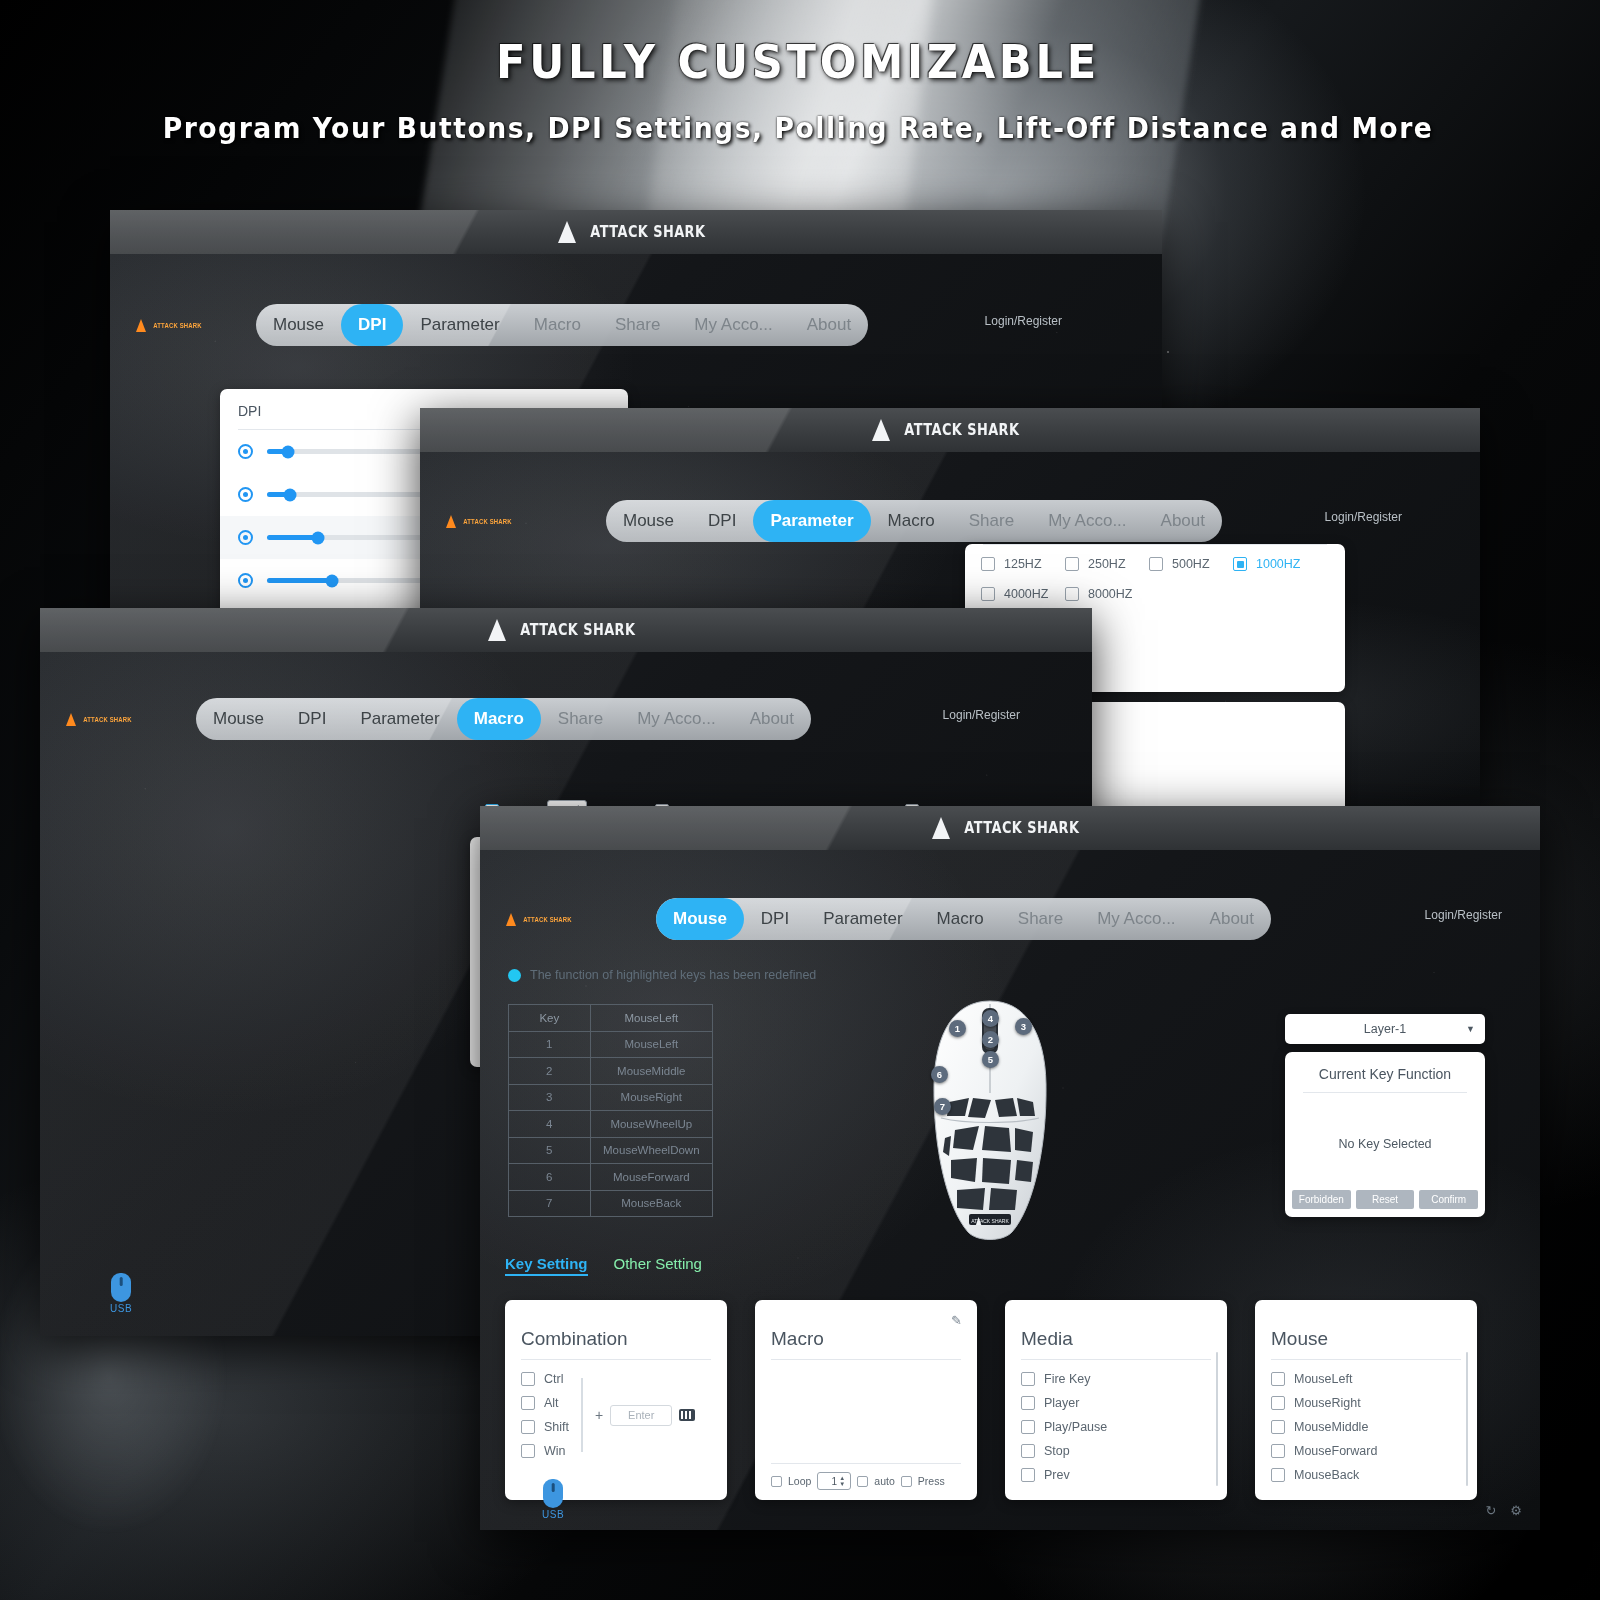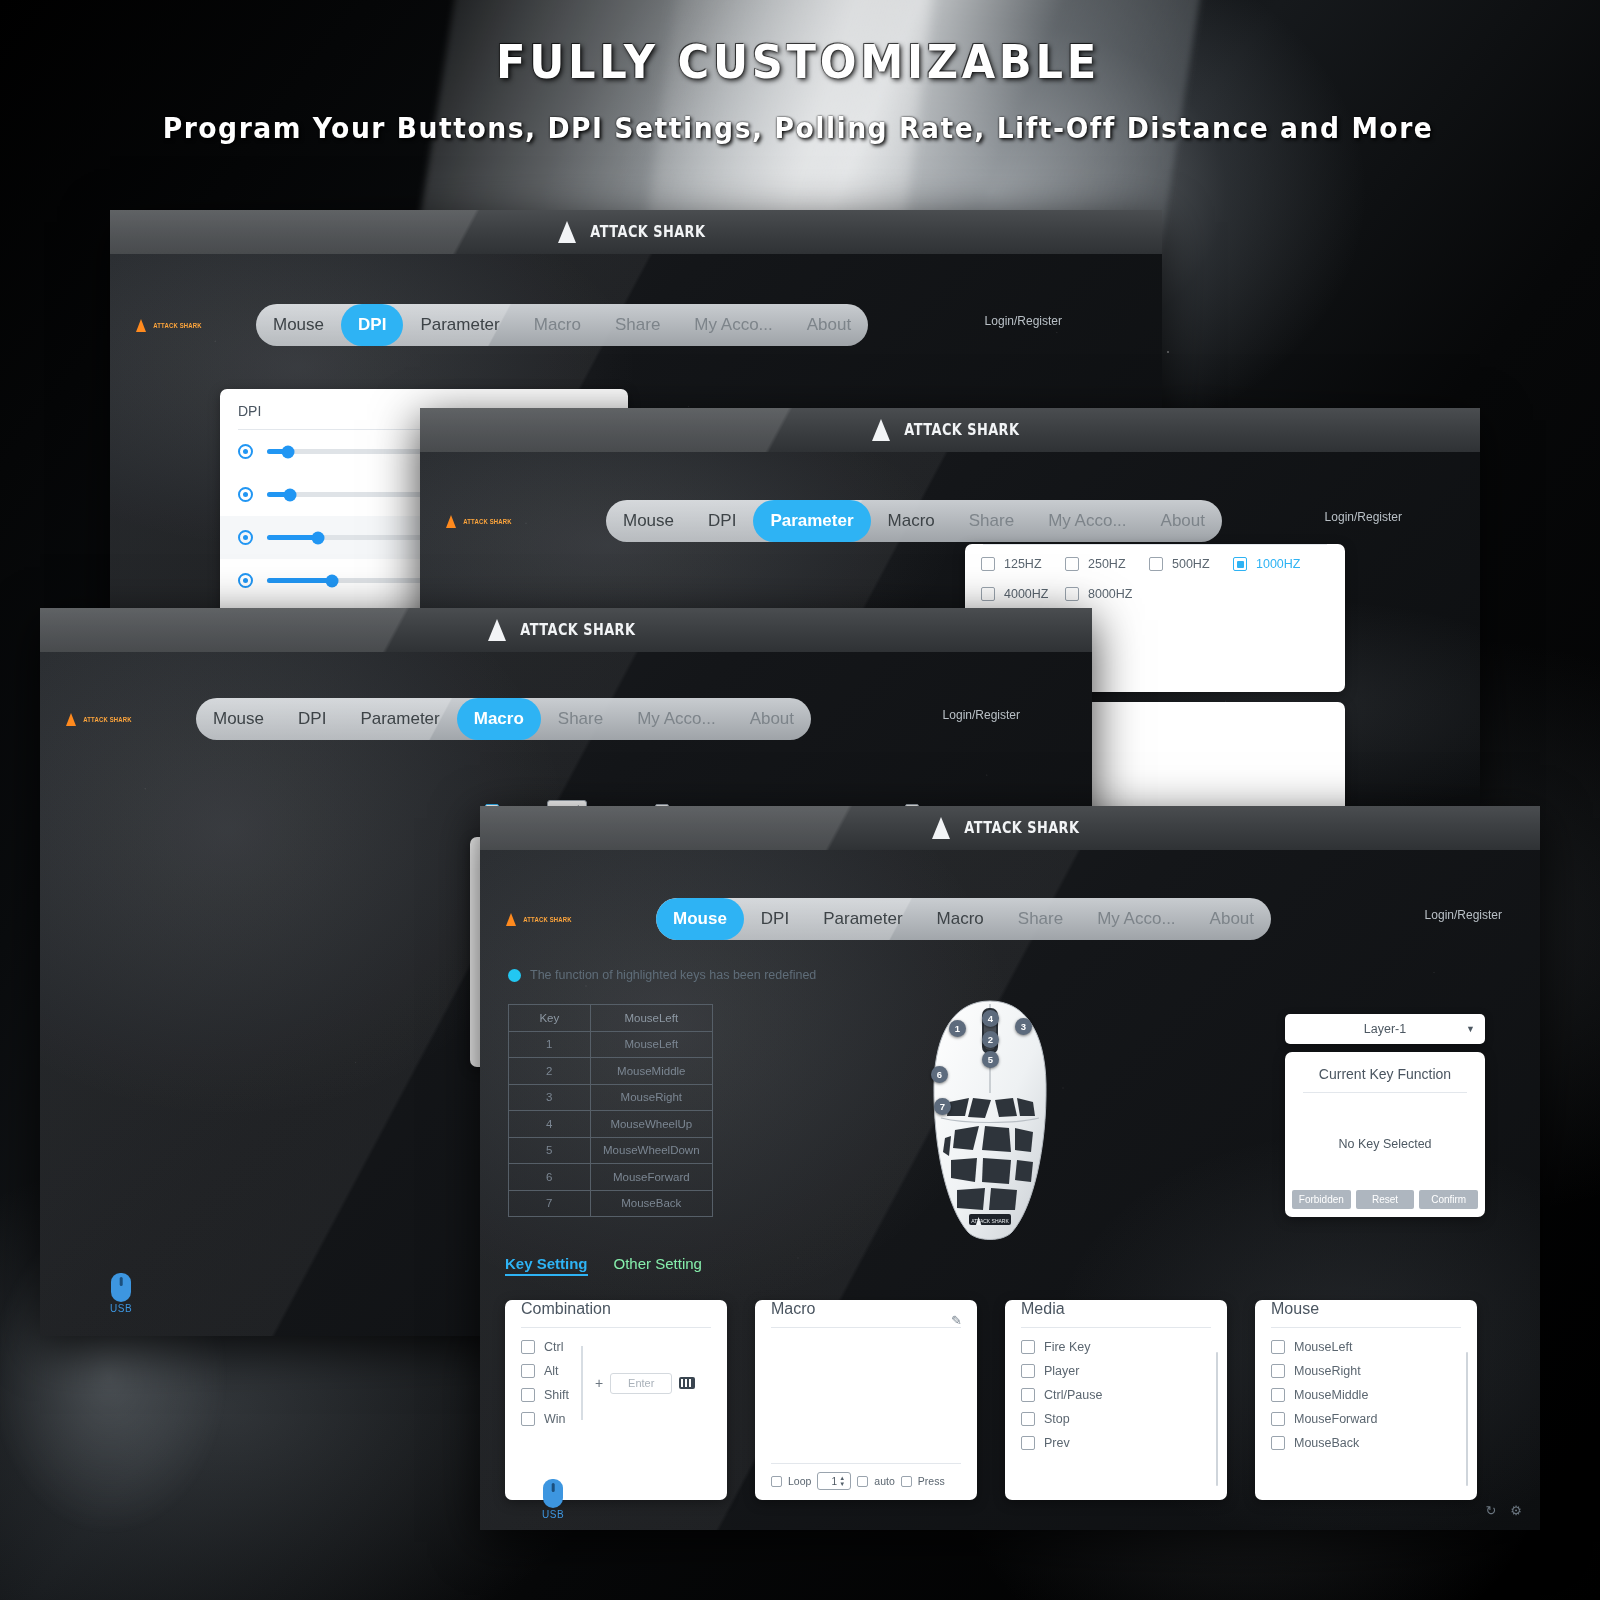--- a/index.html
+++ b/index.html
@@ -236,21 +236,21 @@
   #ckf-card { left:805px; top:202px; width:200px; height:165px; }
   #ckf-card .nokey { text-align:center; font-size:12.5px; color:#4d5862; margin-top:44px; }
   #ckf-btns { position:absolute; left:0; right:0; bottom:8px; display:flex; justify-content:space-around; padding:0 7px; gap:5px;}
   #ckf-btns .b { flex:1; height:19px; background:#aeb6bf; color:#fff; font-size:10px; border-radius:2px; display:flex;align-items:center;justify-content:center;}
 
   #settabs { position:absolute; left:25px; top:405px; display:flex; gap:26px; align-items:baseline;}
   #settabs .st { font-size:15px; color:#86efac; }
   #settabs .st.active { color:#2eb3f4; font-weight:bold; border-bottom:2px solid #2eb3f4; padding-bottom:2px;text-align:center;}
 
   .botcard { background:#fff; border-radius:7px; position:absolute; top:450px; height:200px; box-shadow:0 3px 12px rgba(0,0,0,.35);}
-  .botcard h4 { font-size:16px; color:#4a5560; padding:0 16px 9px; font-weight:400; }
+  .botcard h4 { font-size:19px; color:#4a5560; padding:28px 16px 9px; font-weight:400; }
   .botcard .rule { height:1px; background:#e3e7ec; margin:0 16px; }
   .botcard .list { padding:12px 16px 0; display:flex; flex-direction:column; gap:10px; }
   #card-comb { left:25px; width:222px; }
   #card-macro { left:275px; width:222px; }
   #card-media { left:525px; width:222px; }
   #card-mouse { left:775px; width:222px; }
 
   #comb-body { display:flex; padding:12px 16px 0; }
   #comb-body .left { display:flex; flex-direction:column; gap:10px; }
   #comb-body .right { display:flex; align-items:center; gap:7px; margin-left:12px; padding-left:12px; border-left:2px solid #d7dde3; height:74px; align-self:center;}
@@ -700,21 +700,21 @@
           <div class="cbrow">
             <span class="cb"></span>
             <span>Fire Key</span>
           </div>
           <div class="cbrow">
             <span class="cb"></span>
             <span>Player</span>
           </div>
           <div class="cbrow">
             <span class="cb"></span>
-            <span>Ctrl/Pause</span>
+            <span>Play/Pause</span>
           </div>
           <div class="cbrow">
             <span class="cb"></span>
             <span>Stop</span>
           </div>
           <div class="cbrow">
             <span class="cb"></span>
             <span>Prev</span>
           </div>
         </div>

